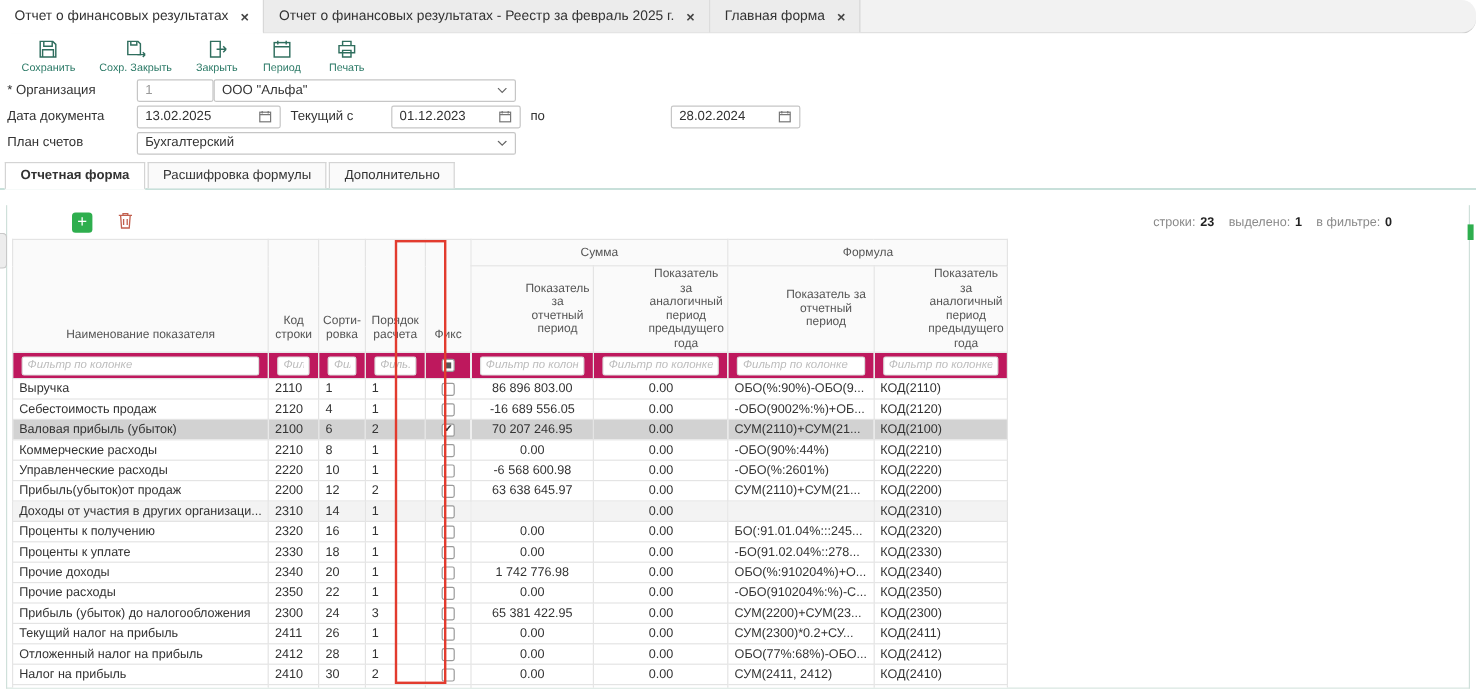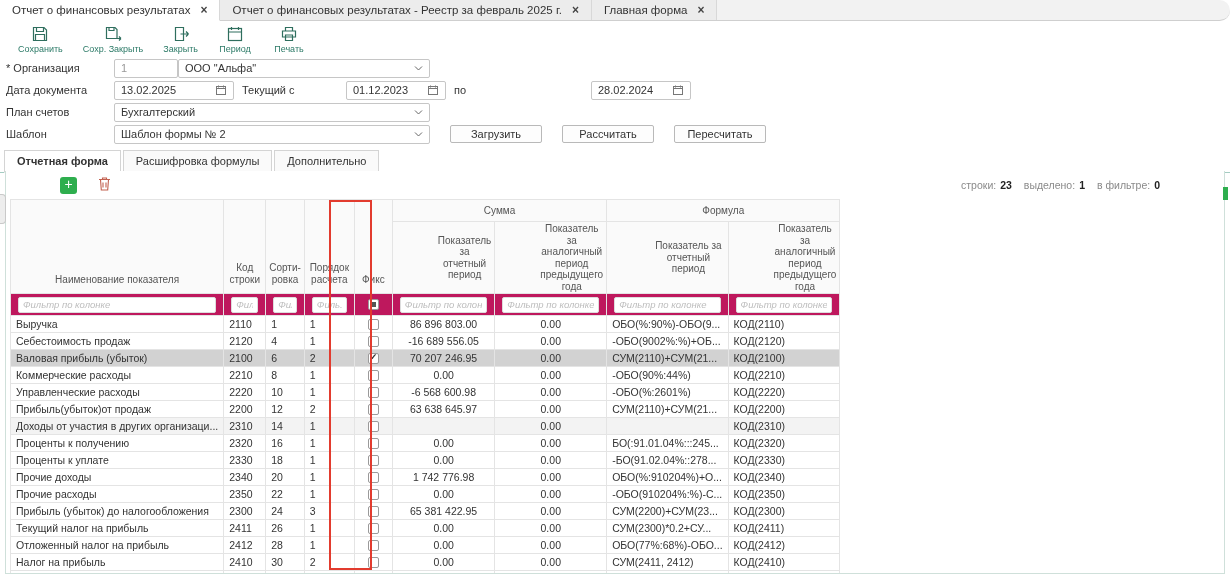--- a/index.html
+++ b/index.html
@@ -3,21 +3,21 @@
 <meta charset="utf-8">
 <style>
   * { margin:0; padding:0; box-sizing:border-box; }
   html,body { width:1230px; height:574px; overflow:hidden; }
   body {
     position:relative; background:#fff; color:#333;
     font-family:"Liberation Sans","DejaVu Sans",sans-serif; font-size:11px;
   }
 
   
-  .tabbar { display:flex; height:21px; background:#f2f2f2; border-bottom:1px solid #cfcfcf;border-radius:12px; }
+  .tabbar { display:flex; height:28px; background:#f2f2f2; border-bottom:1px solid #cfcfcf;border-radius:12px; }
   .wtab { display:flex; align-items:center; gap:10px; padding:0 12px; font-size:11.5px;
           background:#ececec; border-right:1px solid #d8d8d8; cursor:pointer; white-space:nowrap; }
   .wtab.active { background:#fff; margin-bottom:-1px; border-bottom:1px solid #fff; }
   .wtab-close { color:#444; font-weight:bold; font-size:12px; cursor:pointer; }
 
   
   .toolbar { display:flex; align-items:flex-start; height:34px; padding:3px 0 0 12px; gap:8px; }
   .tbtn { display:flex; flex-direction:column; align-items:center; min-width:46px; padding:1px 6px; cursor:pointer; }
   .tbtn svg { display:block; stroke:#2f6e5e; fill:none; stroke-width:1.2; }
   .tlbl { font-size:9px; color:#2c7a67; margin-top:1px; white-space:nowrap; }
@@ -29,21 +29,21 @@
   .l-period { width:92px; padding-left:8px; }
   .l-po { width:125px; padding-left:8px; }
   .field { border:1px solid #c6c6c6; border-radius:2px; height:19px; background:#fff;
            display:flex; align-items:center; padding:0 6px; font-size:11px; cursor:pointer; }
   .field .val { white-space:nowrap; overflow:hidden; }
   .field .muted { color:#999; }
   .field .icon-right { margin-left:auto; display:flex; align-items:center; padding-left:4px; }
   .w-code { width:64px; }
   .w-orgname { width:252px; }
   .w-date { width:120px; }
-  .w-per { width:100px;margin-left:20px; }
+  .w-per { width:108px; }
   .w-wide { width:316px; }
   .btn { height:18px; width:92px; border:1px solid #b9b9b9; border-radius:2px; background:#fdfdfd;
          display:flex; align-items:center; justify-content:center; font-size:11px; cursor:pointer; margin-left:20px; }
 
   
   .subtabs { display:flex; margin-top:5px; padding-left:4px; border-bottom:1px solid #a4ccc2; }
   .stab { padding:4px 12px 5px; font-size:11px; cursor:pointer; background:#fafafa;
           border:1px solid #d4d4d4; border-bottom:none; margin-right:2px; }
   .stab.active { background:#fff; font-weight:bold; margin-bottom:-1px; border-bottom:1px solid #fff; }
 
@@ -206,34 +206,20 @@
   <div class="frow">
     <div class="flabel">План счетов</div>
     <div class="field w-wide">
       <span class="val">Бухгалтерский</span>
       <span class="icon-right">
         <svg width="9" height="5" viewBox="0 0 9 5">
             <path d="M1 .5L4.5 4 8 .5" fill="none" stroke="#666"></path>
           </svg>
       </span>
     </div>
-  </div>
-  <div class="frow">
-    <div class="flabel">Шаблон</div>
-    <div class="field w-wide">
-      <span class="val">Шаблон формы № 2</span>
-      <span class="icon-right">
-        <svg width="9" height="5" viewBox="0 0 9 5">
-            <path d="M1 .5L4.5 4 8 .5" fill="none" stroke="#666"></path>
-          </svg>
-      </span>
-    </div>
-    <div class="btn">Загрузить</div>
-    <div class="btn">Рассчитать</div>
-    <div class="btn">Пересчитать</div>
   </div>
 </div>
 
 <div class="subtabs">
   <div class="stab active">Отчетная форма</div>
   <div class="stab">Расшифровка формулы</div>
   <div class="stab">Дополнительно</div>
 </div>
 
 <div class="panel">

